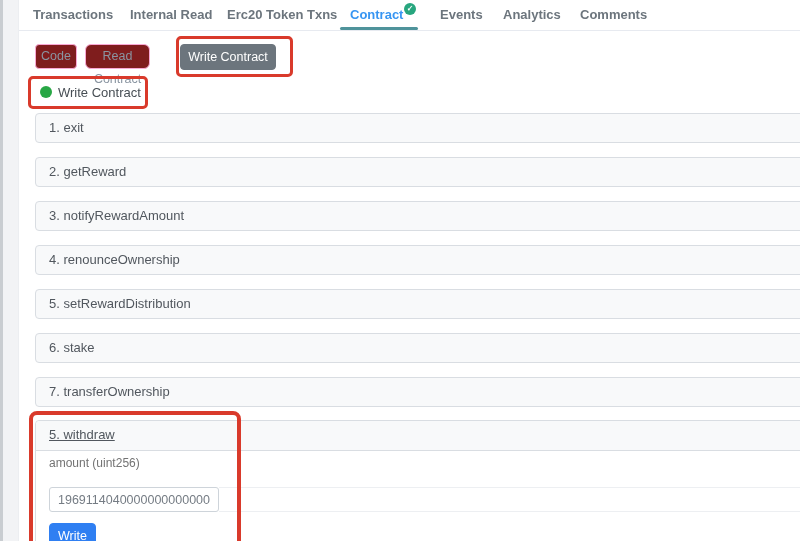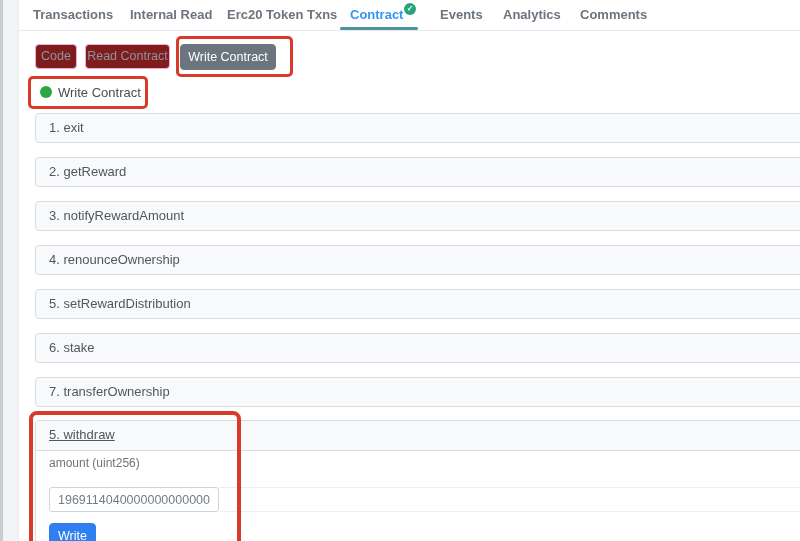--- a/index.html
+++ b/index.html
@@ -20,21 +20,21 @@
   .tab-transactions { left:33px; } .tab-internal { left:130px; } .tab-erc20 { left:227px; }
   .tab-contract { left:350px; } .tab-events { left:440px; } .tab-analytics { left:503px; } .tab-comments { left:580px; }
   .verified-badge { position:absolute; left:404px; top:3px; width:12px; height:12px; border-radius:50%;
     background:#27a67e; color:#fff; font-size:8px; line-height:12px; text-align:center; font-weight:700; }
   .tab-underline { position:absolute; left:340px; top:27px; width:78px; height:3px; background:#4f939b; border-radius:2px; }
 
   
   .btn-outline { position:absolute; top:44px; height:25px; border:1px solid #f9a8d4; border-radius:4px;
     background:#7f1d1d; color:#8a95a1; font-size:12.5px; text-align:center; line-height:23px; cursor:pointer; }
   .btn-code { left:35px; width:42px; }
-  .btn-read { left:85px; width:85px; }
+  .btn-read { left:85px; width:65px;border-radius:6px; }
   .btn-write-contract { position:absolute; left:180px; top:44px; width:96px; height:26px; background:#6c757d;
     border:1px solid #6c757d; border-radius:4px; color:#ffffff; font-size:12.5px; text-align:center; line-height:24px; cursor:pointer; }
 
   
   .status-dot { position:absolute; left:40px; top:86px; width:12px; height:12px; border-radius:50%; background:#28a745; }
   .status-label { position:absolute; left:58px; top:85px; font-size:13px; color:#474e54; }
 
   
   .fn-card { position:absolute; left:35px; width:780px; height:30px; background:#f8f9fa;
     border:1px solid #d9dde2; border-radius:4px; font-size:13px; color:#51575e;

